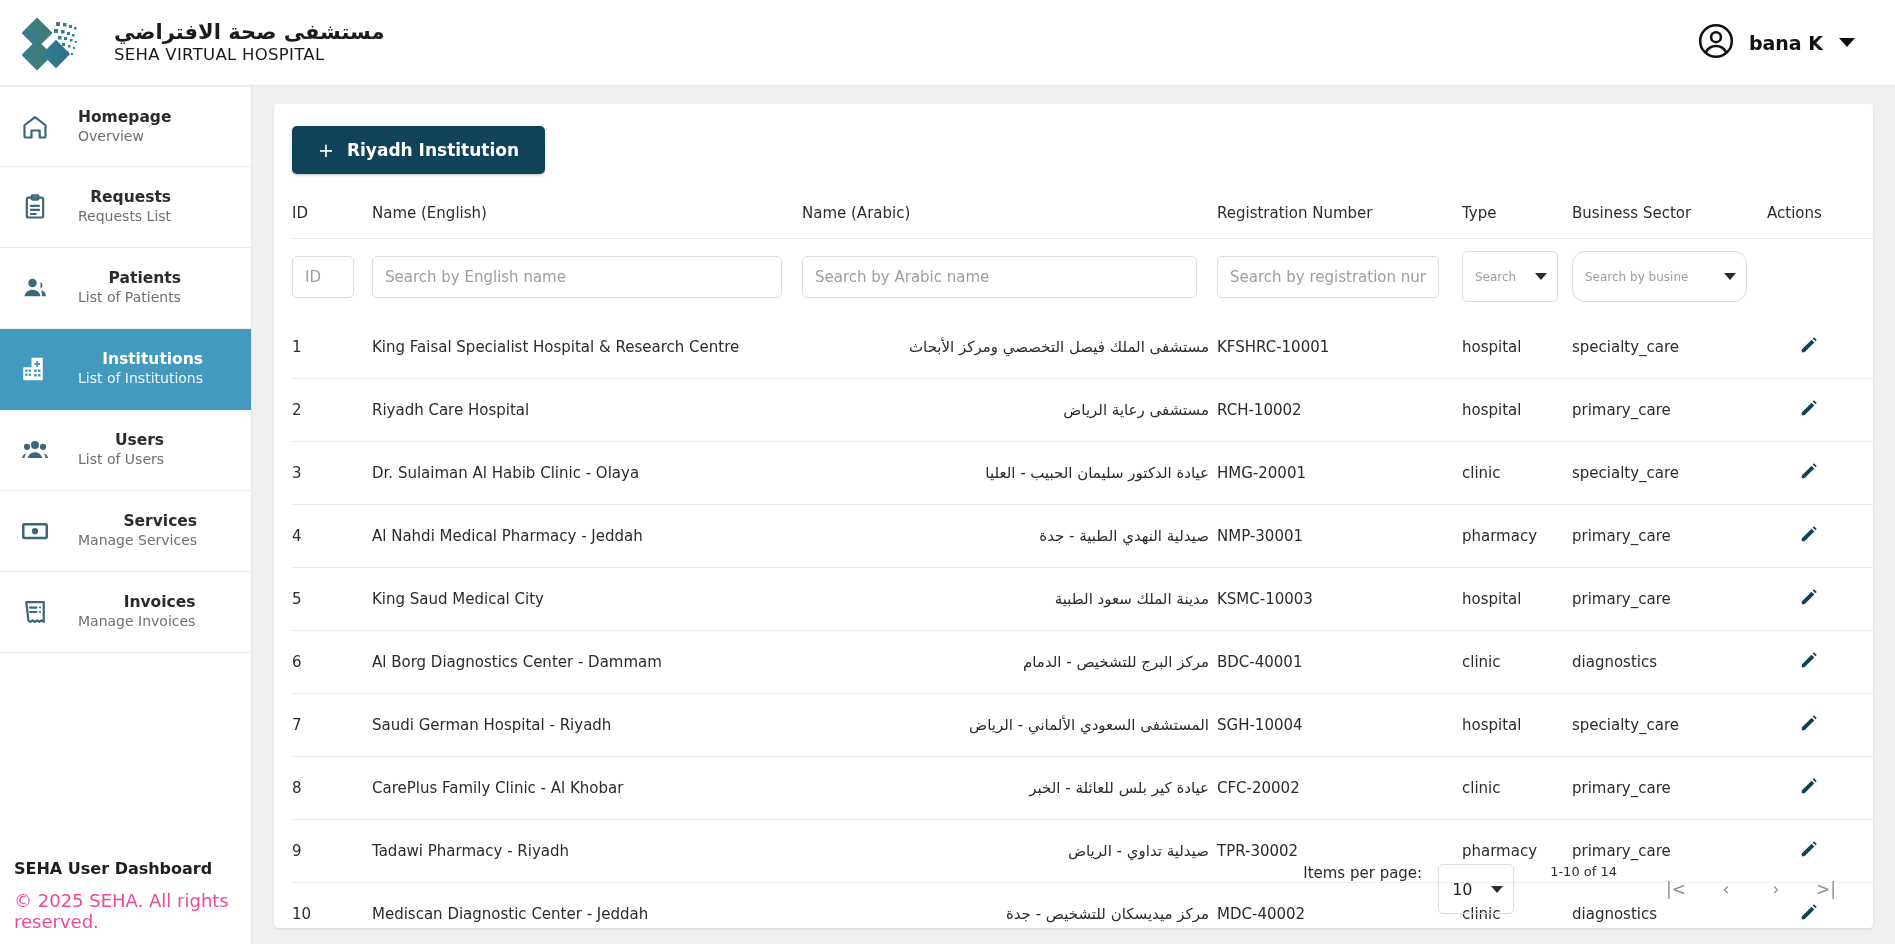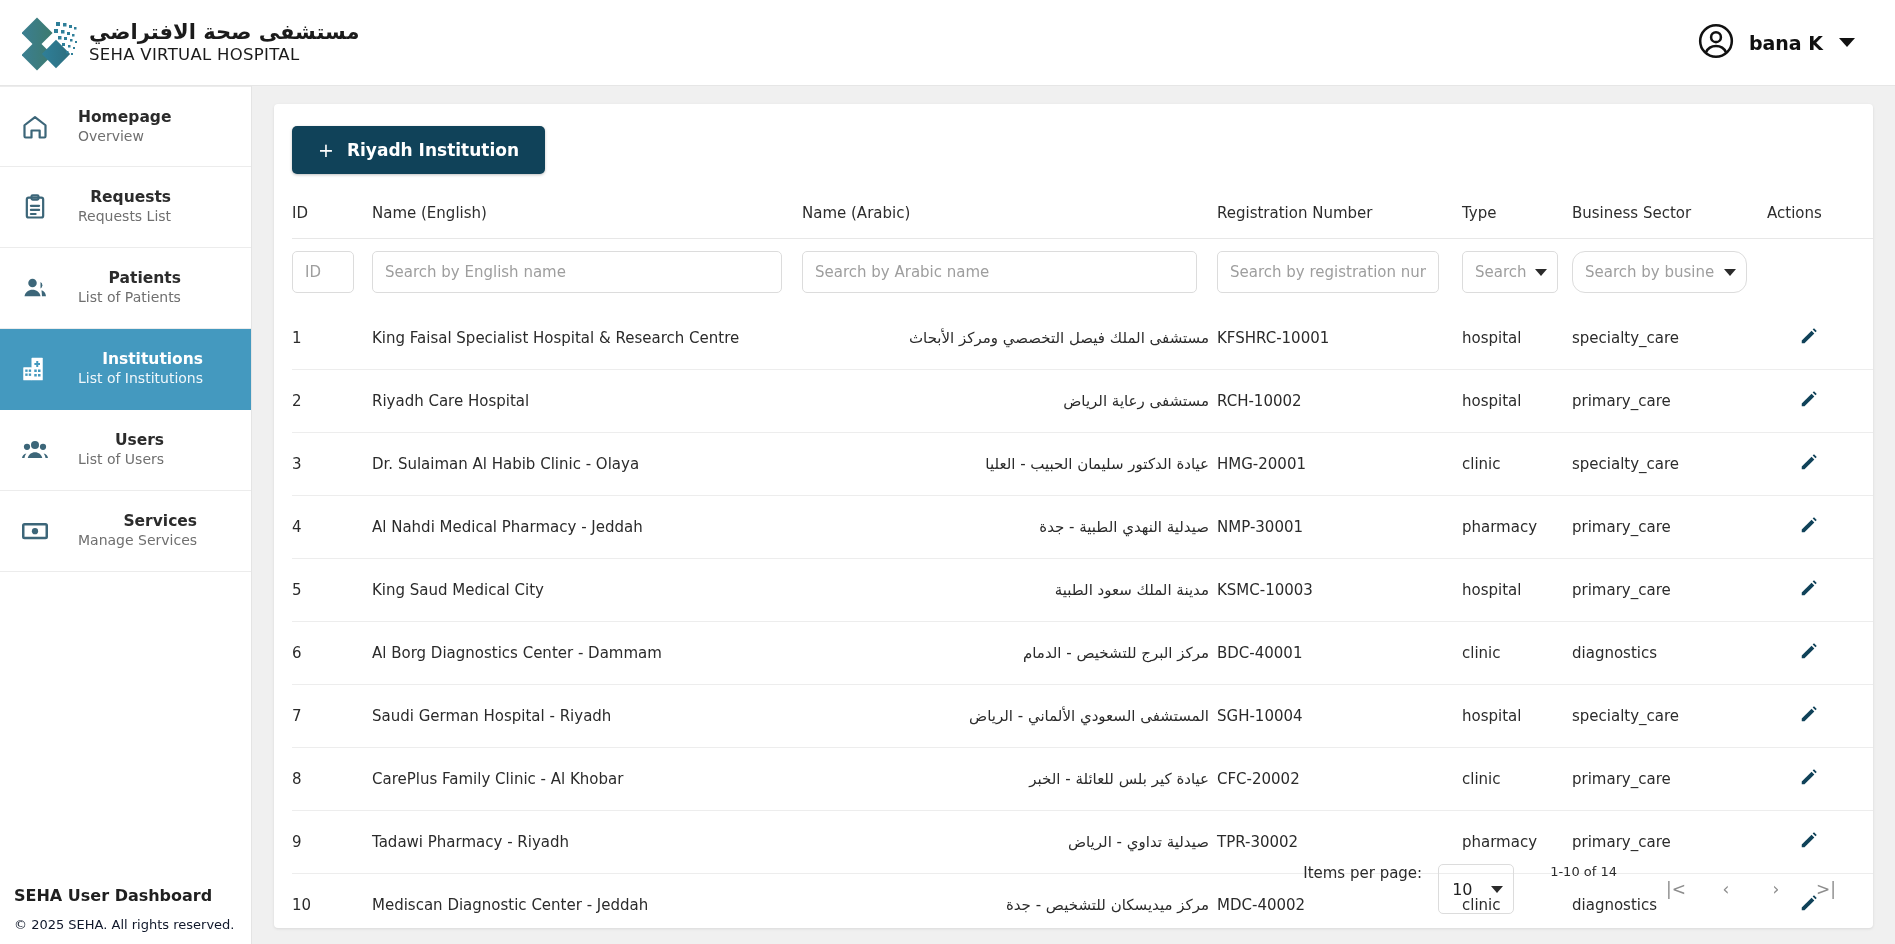--- a/index.html
+++ b/index.html
@@ -14,21 +14,21 @@
   
   .header {
     position: absolute; top: 0; left: 0; right: 0; height: 86px;
     background: #ffffff;
     border-bottom: 1px solid #e6e6e6;
     display: flex; align-items: center;
     justify-content: space-between;
     padding: 0 40px 0 22px;
     z-index: 5;
   }
-  .brand { display: flex; align-items: center; gap: 3px; }
+  .brand { display: flex; align-items: center; gap: 28px; }
   .logo-wrap { width: 64px; height: 58px; position: relative; }
   .brand-text { display: flex; flex-direction: column; justify-content: center; gap: 2px;}
   .brand-ar {
     font-size: 21px; font-weight: bold; color: #1b1b1b;
     direction: rtl; letter-spacing: 0px; line-height: 1.15;
   }
   .brand-en {
     font-size: 16.5px; font-weight: normal; color: #1b1b1b;
     letter-spacing: 0.3px; line-height: 1.15;
   }
@@ -65,21 +65,21 @@
   .nav-title { font-size: 15.5px; font-weight: bold; color: #2b2b2b; line-height: 1.1; text-align: right; }
   .nav-sub { font-size: 14px; color: #6f6f6f; line-height: 1.1; }
   .nav-item.active .nav-title { color: #ffffff; }
   .nav-item.active .nav-sub { color: #f0f7fb; }
 
   .footer {
     position: absolute; left: 0; bottom: 0; width: 252px;
     padding: 0 0 12px 14px;
   }
   .footer-title { font-size: 16px; font-weight: bold; color: #1f1f1f; margin-bottom: 12px; }
-  .footer-copy { font-size: 13px; color: #0f172a; }
+  .footer-copy { font-size: 18px; color: #ec4899; }
 
   
   .main {
     position: absolute; top: 86px; left: 252px; right: 0; bottom: 0;
     background: #f0f0f0; padding: 18px 22px 16px 22px;
   }
   .card {
     background: #ffffff; border-radius: 4px;
     height: 100%; position: relative;
     box-shadow: 0 1px 3px rgba(0,0,0,0.10);
@@ -131,23 +131,23 @@
   .fld input {
     border: none; outline: none; width: 100%; height: 100%;
     font-size: 15px; font-family: inherit; color: #333; background: transparent;
   }
   .fld input::placeholder { color: #9e9e9e; }
   .fld.w-id { width: 62px; }
   .fld.w-en { width: 410px; }
   .fld.w-ar { width: 395px; }
   .fld.w-reg { width: 222px; }
   .sel {
-    height: 42px; border: 1px solid #dcdcdc; border-radius: 5px;
+    height: 51px; border: 1px solid #dcdcdc; border-radius: 5px;
     display: flex; align-items: center; justify-content: space-between;
-    padding: 0 10px 0 12px; font-size: 15px; color: #9e9e9e;
+    padding: 0 10px 0 12px; font-size: 12px; color: #9e9e9e;
     cursor: pointer; overflow: hidden; white-space: nowrap;
   }
   .sel.w-type { width: 96px; }
   .sel.w-sector { width: 175px; border-radius: 13px; }
   .sel .caret {
     width: 0; height: 0; flex: 0 0 auto; margin-left: 6px;
     border-left: 6px solid transparent; border-right: 6px solid transparent;
     border-top: 7px solid #2b2b2b;
   }
   .sel .sel-txt { overflow: hidden; text-overflow: clip; }
@@ -341,20 +341,34 @@
             <rect x="2.6" y="6.6" width="18.8" height="11" rx="1"></rect>
             <circle cx="12" cy="12.1" r="2.5" fill="currentColor" stroke="none"></circle>
           </svg>
         </span>
         <span class="nav-labels">
           <span class="nav-title">Services</span>
           <span class="nav-sub">Manage Services</span>
         </span>
       </div>
 
+      <div class="nav-item">
+        <span class="nav-icon">
+          <svg width="28" height="28" viewBox="0 0 24 24" fill="none" stroke="currentColor" stroke-width="1.9" stroke-linejoin="round">
+            <path d="M4.5 3.5h15v17l-2-1.4-1.9 1.4-1.9-1.4-1.9 1.4-1.9-1.4-1.9 1.4-1.6-1.2z"></path>
+            <path d="M7.8 8.2h5.4M7.8 12h5.4" stroke-linecap="round"></path>
+            <circle cx="16.3" cy="8.2" r="0.9" fill="currentColor" stroke="none"></circle>
+            <circle cx="16.3" cy="12" r="0.9" fill="currentColor" stroke="none"></circle>
+          </svg>
+        </span>
+        <span class="nav-labels">
+          <span class="nav-title">Invoices</span>
+          <span class="nav-sub">Manage Invoices</span>
+        </span>
+      </div>
 
     </div>
 
     <div class="footer">
       <div class="footer-title">SEHA User Dashboard</div>
       <div class="footer-copy">© 2025 SEHA. All rights reserved.</div>
     </div>
   </div>
 
   <div class="main">

